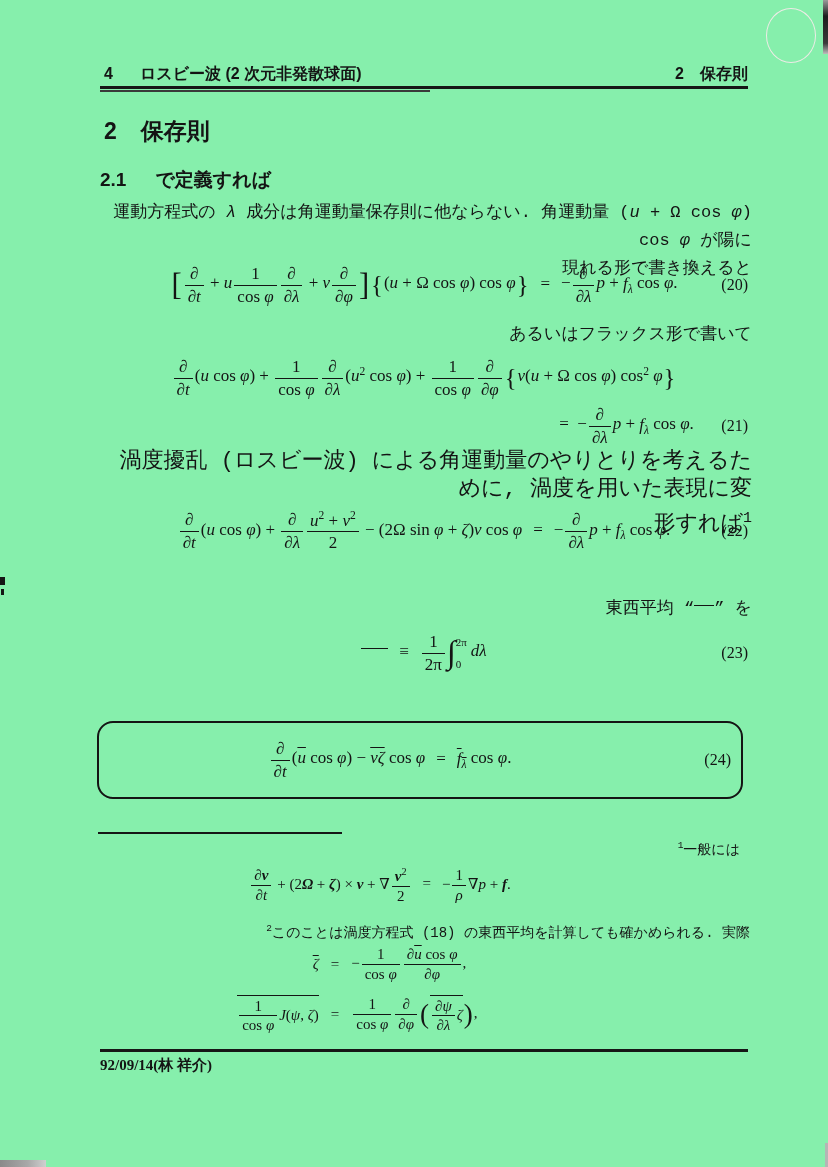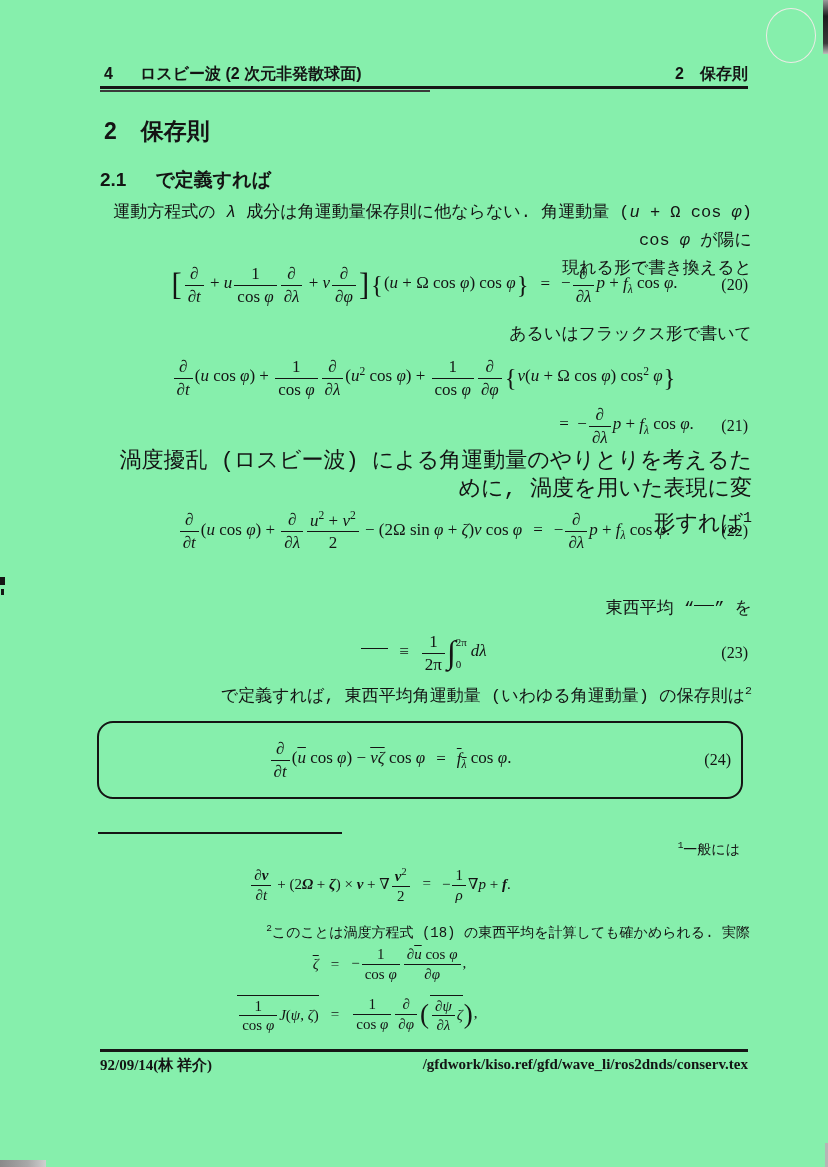--- a/index.html
+++ b/index.html
@@ -100,21 +100,20 @@
   <div class="abs jp" style="top:596px;left:100px;width:652px;font-size:17px;">東西平均 “<span class="bar bar-sm"></span>” を</div>
 
   <div class="eqrow" style="top:626px;height:54px;">
     <span class="eqbody"><span class="bar"></span><span class="sp">≡</span><span class="fr"><span class="nu">1</span><span class="de">2π</span></span><span class="ints">∫</span><span class="intlim">
           <span>2π</span>
           <span>0</span>
         </span><i>dλ</i></span>
     <span class="eqnum">(23)</span>
   </div>
 
-  <div class="abs jp" style="top:684px;left:100px;width:652px;font-size:17px;">で定義すれば, 東西平均角運動量 (いわゆる角運動量) の保存則は<sup>2</sup></div>
 
   <div class="abs" style="top:721px;left:97px;width:646px;height:78px;border:2px solid #141414;border-radius:16px;">
     <div style="position:absolute;inset:0;display:flex;align-items:center;justify-content:center;font:17px 'Liberation Serif','DejaVu Serif',serif;">
       <span class="eqbody" style="transform:translateX(-30px);"><span class="fr"><span class="nu"><i>∂</i></span><span class="de"><i>∂t</i></span></span>(<span class="ov"><i>u</i></span> cos <i>φ</i>) − <span class="ov"><i>vζ</i></span> cos <i>φ</i><span class="sp">=</span><span class="ov"><i>f<sub>λ</sub></i></span> cos <i>φ</i>.</span>
       <span style="position:absolute;right:10px;font-size:16px;">(24)</span>
     </div>
   </div>
 
   <div class="abs rule" style="top:832px;left:98px;width:244px;height:2px;"></div>
 
@@ -128,21 +127,20 @@
     <span class="lhs"><span class="ov"><i>ζ</i></span></span>
     <span>=</span>
     <span class="rhs">−<span class="fr"><span class="nu">1</span><span class="de">cos <i>φ</i></span></span><span class="fr"><span class="nu"><i>∂</i><span class="ov"><i>u</i></span> cos <i>φ</i></span><span class="de"><i>∂φ</i></span></span>,</span>
     <span class="lhs"><span class="ovb"><span class="fr"><span class="nu">1</span><span class="de">cos <i>φ</i></span></span><i>J</i>(<i>ψ</i>, <i>ζ</i>)</span></span>
     <span>=</span>
     <span class="rhs"><span class="fr"><span class="nu">1</span><span class="de">cos <i>φ</i></span></span><span class="fr"><span class="nu"><i>∂</i></span><span class="de"><i>∂φ</i></span></span><span class="bigb">(</span><span class="ovb"><span class="fr"><span class="nu"><i>∂ψ</i></span><span class="de"><i>∂λ</i></span></span><i>ζ</i></span><span class="bigb">)</span>,</span>
   </div>
 
   <div class="abs rule" style="top:1049px;left:100px;width:648px;height:2.5px;"></div>
   <div class="abs mono" style="top:1056px;left:100px;font-size:15px;">92/09/14(林 祥介)</div>
-  <div class="abs mono" style="top:1056px;right:80px;font-size:15px;">/gfdwork/kiso.ref/gfd/wave_li/ros2dnds/conserv.tex</div>
 
   <div class="abs" style="top:0;right:0;width:5px;height:54px;background:linear-gradient(to bottom,#9a9a9a,#1d1d1d 30%,#3a3a3a 80%,#bcbcbc);"></div>
   <div class="abs" style="top:8px;right:12px;width:50px;height:55px;border:1px solid #edebe6;border-radius:50%;"></div>
   <div class="abs" style="top:577px;left:0;width:5px;height:8px;background:#151515;box-shadow:0 11px 0 -1px #151515;"></div>
   <div class="abs" style="top:1160px;left:0;width:46px;height:7px;background:linear-gradient(to right,#8a8a8a,#a8a8a8 60%,#cfcfcf);"></div>
   <div class="abs" style="top:1143px;right:0;width:3px;height:24px;background:#b5b5b5;"></div>
 
 </div>
 
 </body></html>

